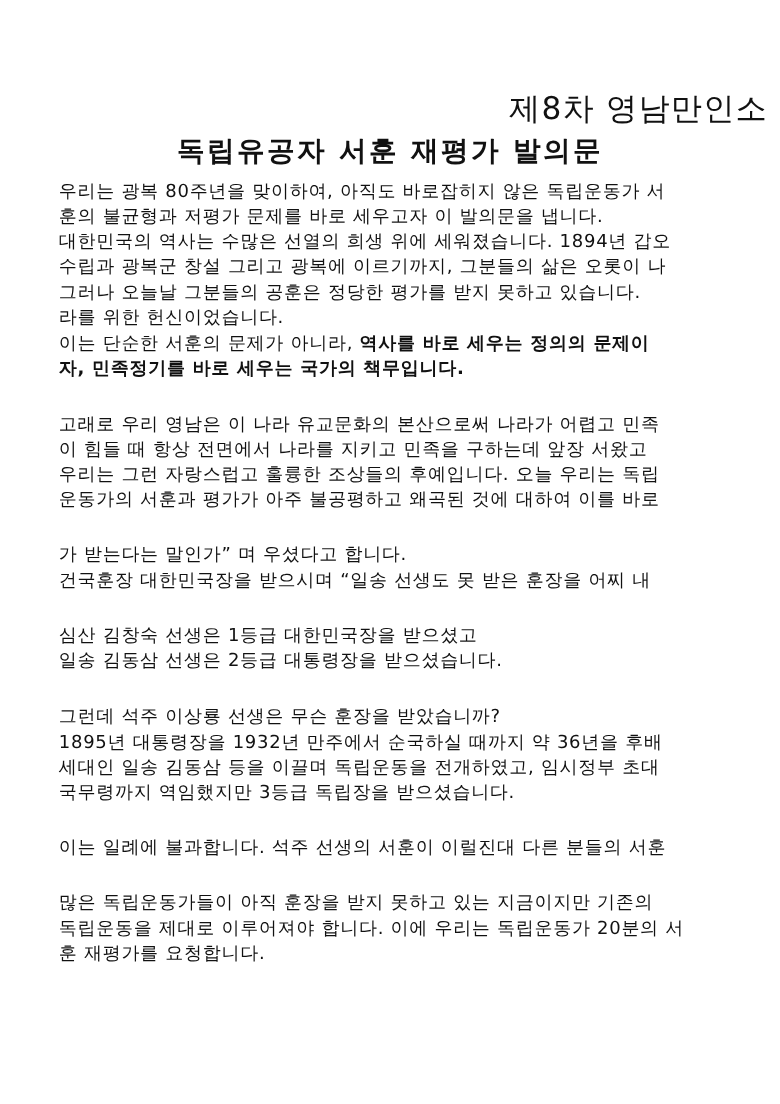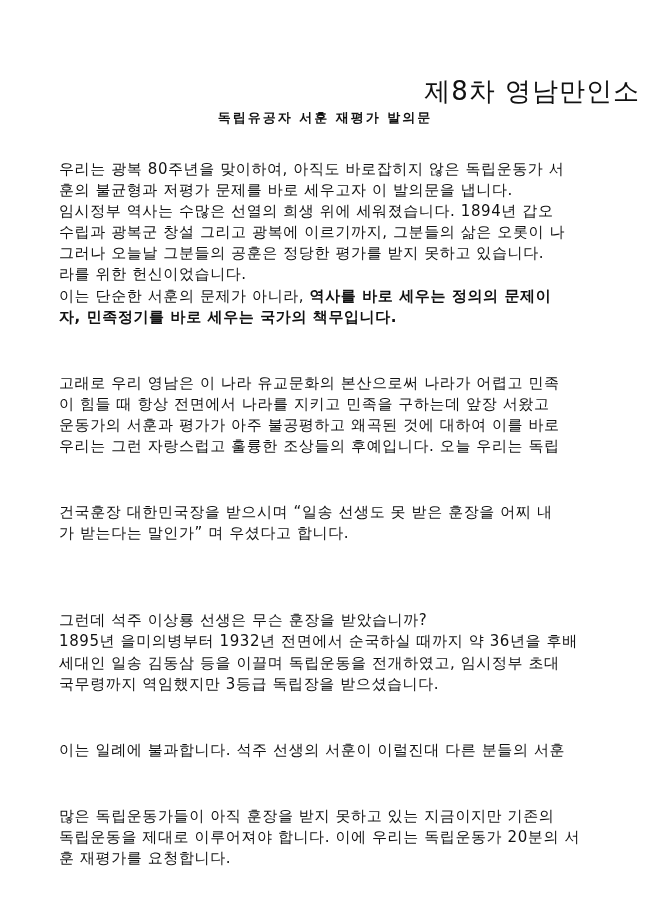--- a/index.html
+++ b/index.html
@@ -1,64 +1,68 @@
 <!DOCTYPE html>
 <html><head>
 <meta charset="utf-8">
 <style>
   html, body { margin:0; padding:0; background:#ffffff; }
   body { width:650px; height:920px; position:relative; overflow:hidden; color:#111; font-family:"DejaVu Sans", sans-serif; }
   .title { position:absolute; left:0; width:640px; top:58px; text-align:right; font-size:26px; line-height:32px; font-weight:normal; letter-spacing:1px; }
-  .subtitle { position:absolute; left:0; width:650px; top:95px; text-align:center; font-size:13px; line-height:24px; letter-spacing:2px; }
+  .subtitle { position:absolute; left:0; width:650px; top:95px; text-align:center; font-size:23px; line-height:24px; letter-spacing:2px; }
   .body { position:absolute; left:47px; width:570px; top:147px; }
-  .para { margin:12px; }
+  .para { margin:2px; }
   .line { display:block; height:21.1px; line-height:21.1px; font-size:15px; white-space:nowrap; letter-spacing:0.6px; }
   .b { font-weight:bold; }
   .gap { display:block; height:21px; }
 </style>
 </head>
 <body>
 
 <div>
   <h1 class="title">제8차 영남만인소</h1>
   <h2 class="subtitle">독립유공자 서훈 재평가 발의문</h2>
 
   <div class="body">
 
     <div class="para">
       <span class="line">우리는 광복 80주년을 맞이하여, 아직도 바로잡히지 않은 독립운동가 서</span>
       <span class="line">훈의 불균형과 저평가 문제를 바로 세우고자 이 발의문을 냅니다.</span>
-      <span class="line">임시정부 역사는 수많은 선열의 희생 위에 세워졌습니다. 1894년 갑오</span>
+      <span class="line">대한민국의 역사는 수많은 선열의 희생 위에 세워졌습니다. 1894년 갑오</span>
       <span class="line">수립과 광복군 창설 그리고 광복에 이르기까지, 그분들의 삶은 오롯이 나</span>
       <span class="line">그러나 오늘날 그분들의 공훈은 정당한 평가를 받지 못하고 있습니다.</span>
       <span class="line">라를 위한 헌신이었습니다.</span>
       <span class="line"><span>이는 단순한 서훈의 문제가 아니라, </span><span class="b">역사를 바로 세우는 정의의 문제이</span></span>
       <span class="line b">자, 민족정기를 바로 세우는 국가의 책무입니다.</span>
     </div>
     <span class="gap"></span>
 
     <div class="para">
       <span class="line">고래로 우리 영남은 이 나라 유교문화의 본산으로써 나라가 어렵고 민족</span>
       <span class="line">이 힘들 때 항상 전면에서 나라를 지키고 민족을 구하는데 앞장 서왔고</span>
+      <span class="line">우리는 그런 자랑스럽고 훌륭한 조상들의 후예입니다. 오늘 우리는 독립</span>
       <span class="line">운동가의 서훈과 평가가 아주 불공평하고 왜곡된 것에 대하여 이를 바로</span>
-      <span class="line">우리는 그런 자랑스럽고 훌륭한 조상들의 후예입니다. 오늘 우리는 독립</span>
     </div>
     <span class="gap"></span>
 
     <div class="para">
+      <span class="line">가 받는다는 말인가” 며 우셨다고 합니다.</span>
       <span class="line">건국훈장 대한민국장을 받으시며 “일송 선생도 못 받은 훈장을 어찌 내</span>
-      <span class="line">가 받는다는 말인가” 며 우셨다고 합니다.</span>
     </div>
     <span class="gap"></span>
 
+    <div class="para">
+      <span class="line">심산 김창숙 선생은 1등급 대한민국장을 받으셨고</span>
+      <span class="line">일송 김동삼 선생은 2등급 대통령장을 받으셨습니다.</span>
+    </div>
     <span class="gap"></span>
 
     <div class="para">
       <span class="line">그런데 석주 이상룡 선생은 무슨 훈장을 받았습니까?</span>
-      <span class="line">1895년 을미의병부터 1932년 전면에서 순국하실 때까지 약 36년을 후배</span>
+      <span class="line">1895년 대통령장을 1932년 만주에서 순국하실 때까지 약 36년을 후배</span>
       <span class="line">세대인 일송 김동삼 등을 이끌며 독립운동을 전개하였고, 임시정부 초대</span>
       <span class="line">국무령까지 역임했지만 3등급 독립장을 받으셨습니다.</span>
     </div>
     <span class="gap"></span>
 
     <div class="para">
       <span class="line">이는 일례에 불과합니다. 석주 선생의 서훈이 이럴진대 다른 분들의 서훈</span>
     </div>
     <span class="gap"></span>
 

